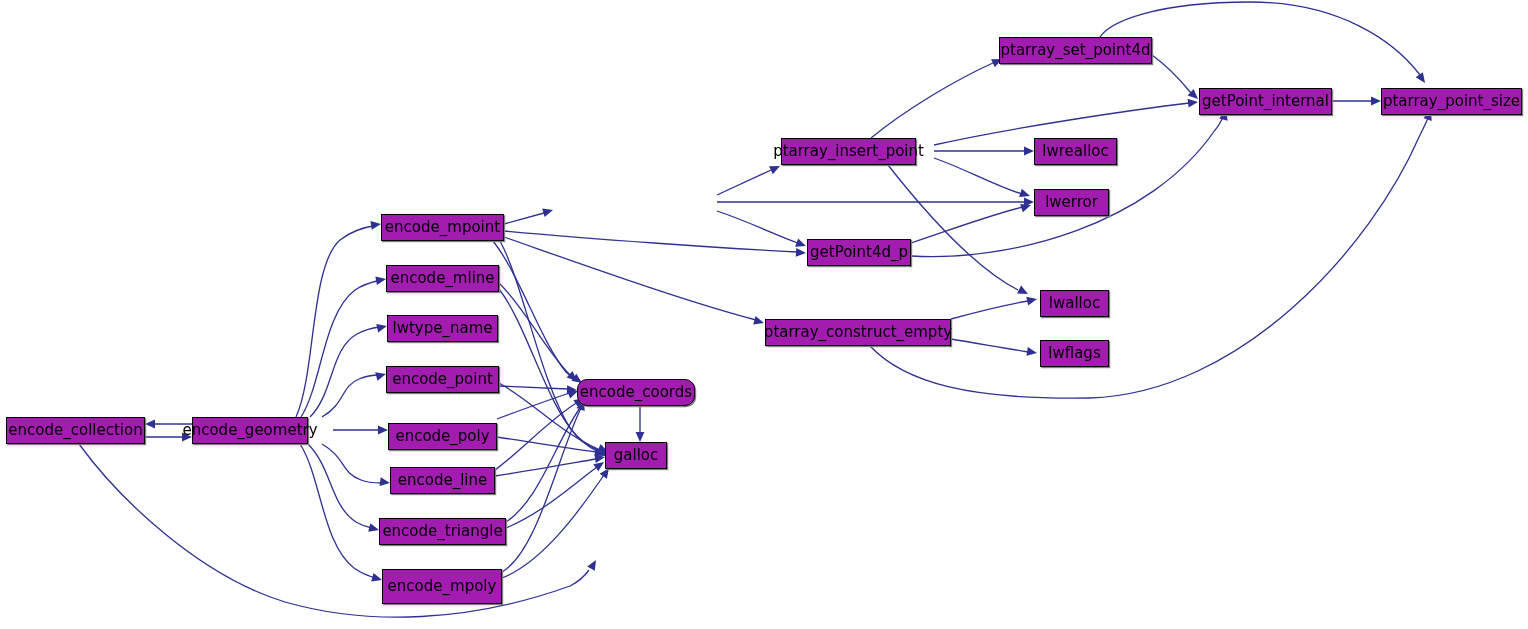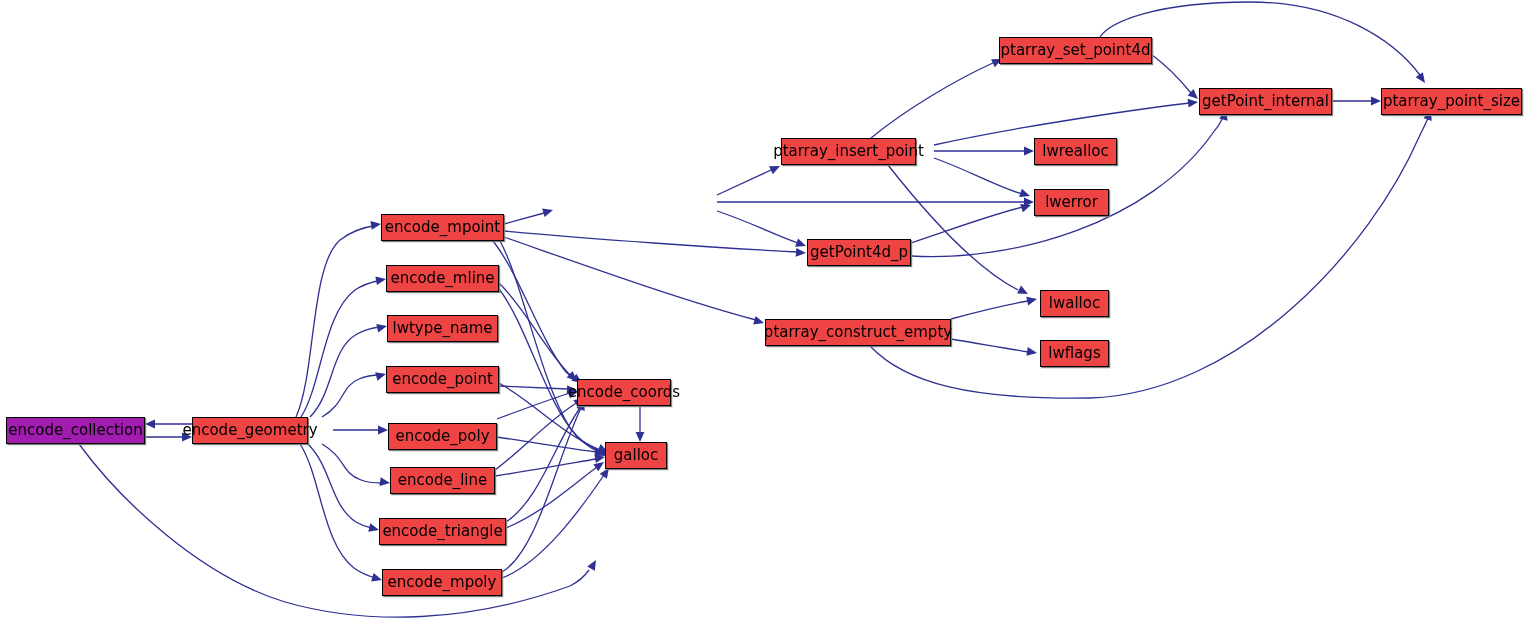--- a/index.html
+++ b/index.html
@@ -19,21 +19,21 @@
     position: absolute;
     left: 0;
     top: 0;
     width: 1528px;
     height: 629px;
   }
   .node {
     position: absolute;
     box-sizing: border-box;
     border: 1px solid #000000;
-    background: #ef4444;
+    background: #a21caf;
     color: #000000;
     display: flex;
     align-items: center;
     justify-content: center;
     font-size: 15px;
     line-height: 1;
     white-space: nowrap;
     box-shadow: 1.2px 1.2px 0 0 #808080;
     cursor: pointer;
   }
@@ -160,24 +160,24 @@
     </div>
     <div class="node" style="left: 388px; top: 416px; width: 109px; height: 27px; margin-top: 7px;">
       <span class="node-label">encode_poly</span>
     </div>
     <div class="node" style="left: 390px; top: 467px; width: 105px; height: 27px;">
       <span class="node-label">encode_line</span>
     </div>
     <div class="node" style="left: 379px; top: 518px; width: 127px; height: 27px;">
       <span class="node-label">encode_triangle</span>
     </div>
-    <div class="node" style="left: 382px; top: 569px; width: 120px; height: 27px;">
+    <div class="node" style="left: 382px; top: 569px; width: 120px; height: 35px;">
       <span class="node-label">encode_mpoly</span>
     </div>
-    <div class="node" style="left: 577px; top: 379px; width: 94px; height: 27px;">
+    <div class="node" style="left: 577px; top: 379px; width: 118px; height: 27px; border-radius: 10px;">
       <span class="node-label">encode_coords</span>
     </div>
     <div class="node" style="left: 605px; top: 442px; width: 62px; height: 27px;">
       <span class="node-label">galloc</span>
     </div>
     <div class="node" style="left: 781px; top: 138px; width: 135px; height: 27px;">
       <span class="node-label">ptarray_insert_point</span>
     </div>
     <div class="node" style="left: 807px; top: 239px; width: 104px; height: 27px;">
       <span class="node-label">getPoint4d_p</span>

